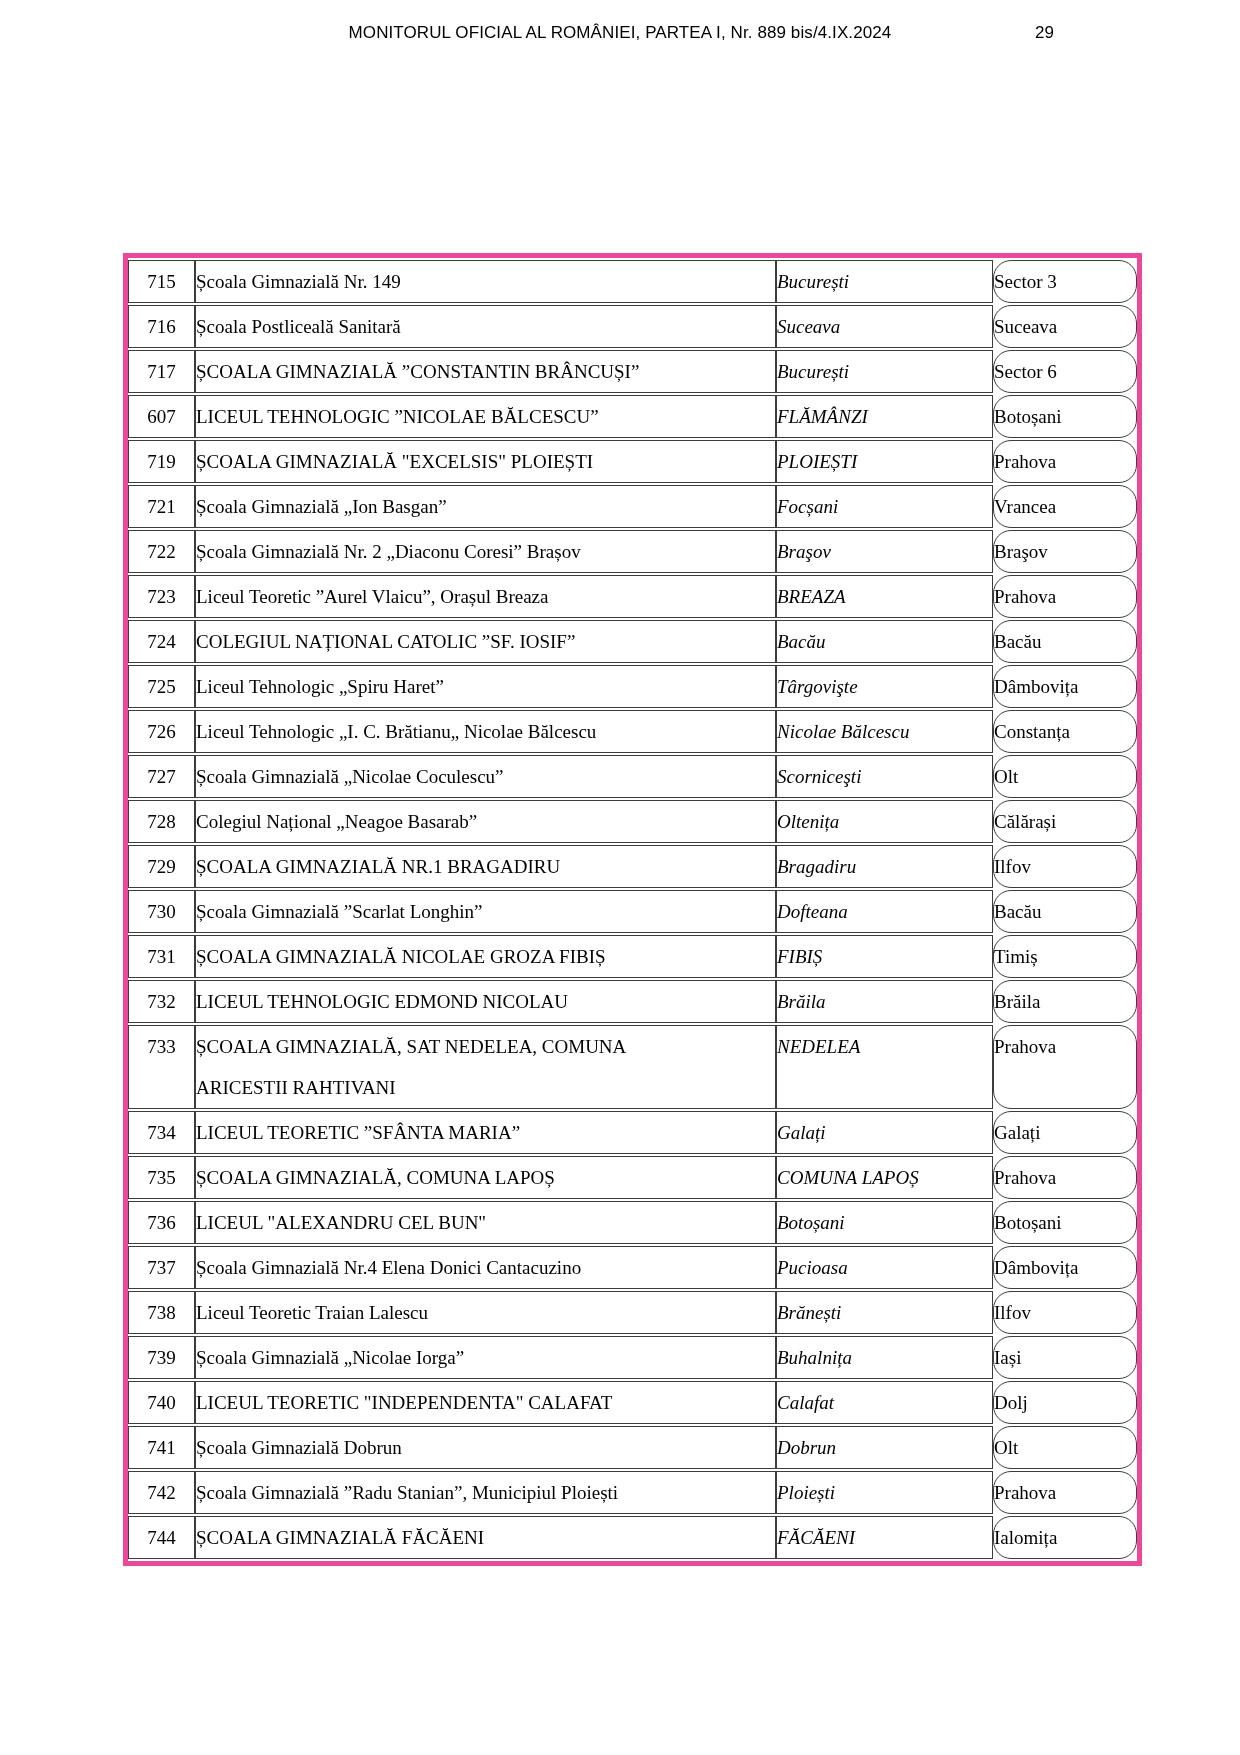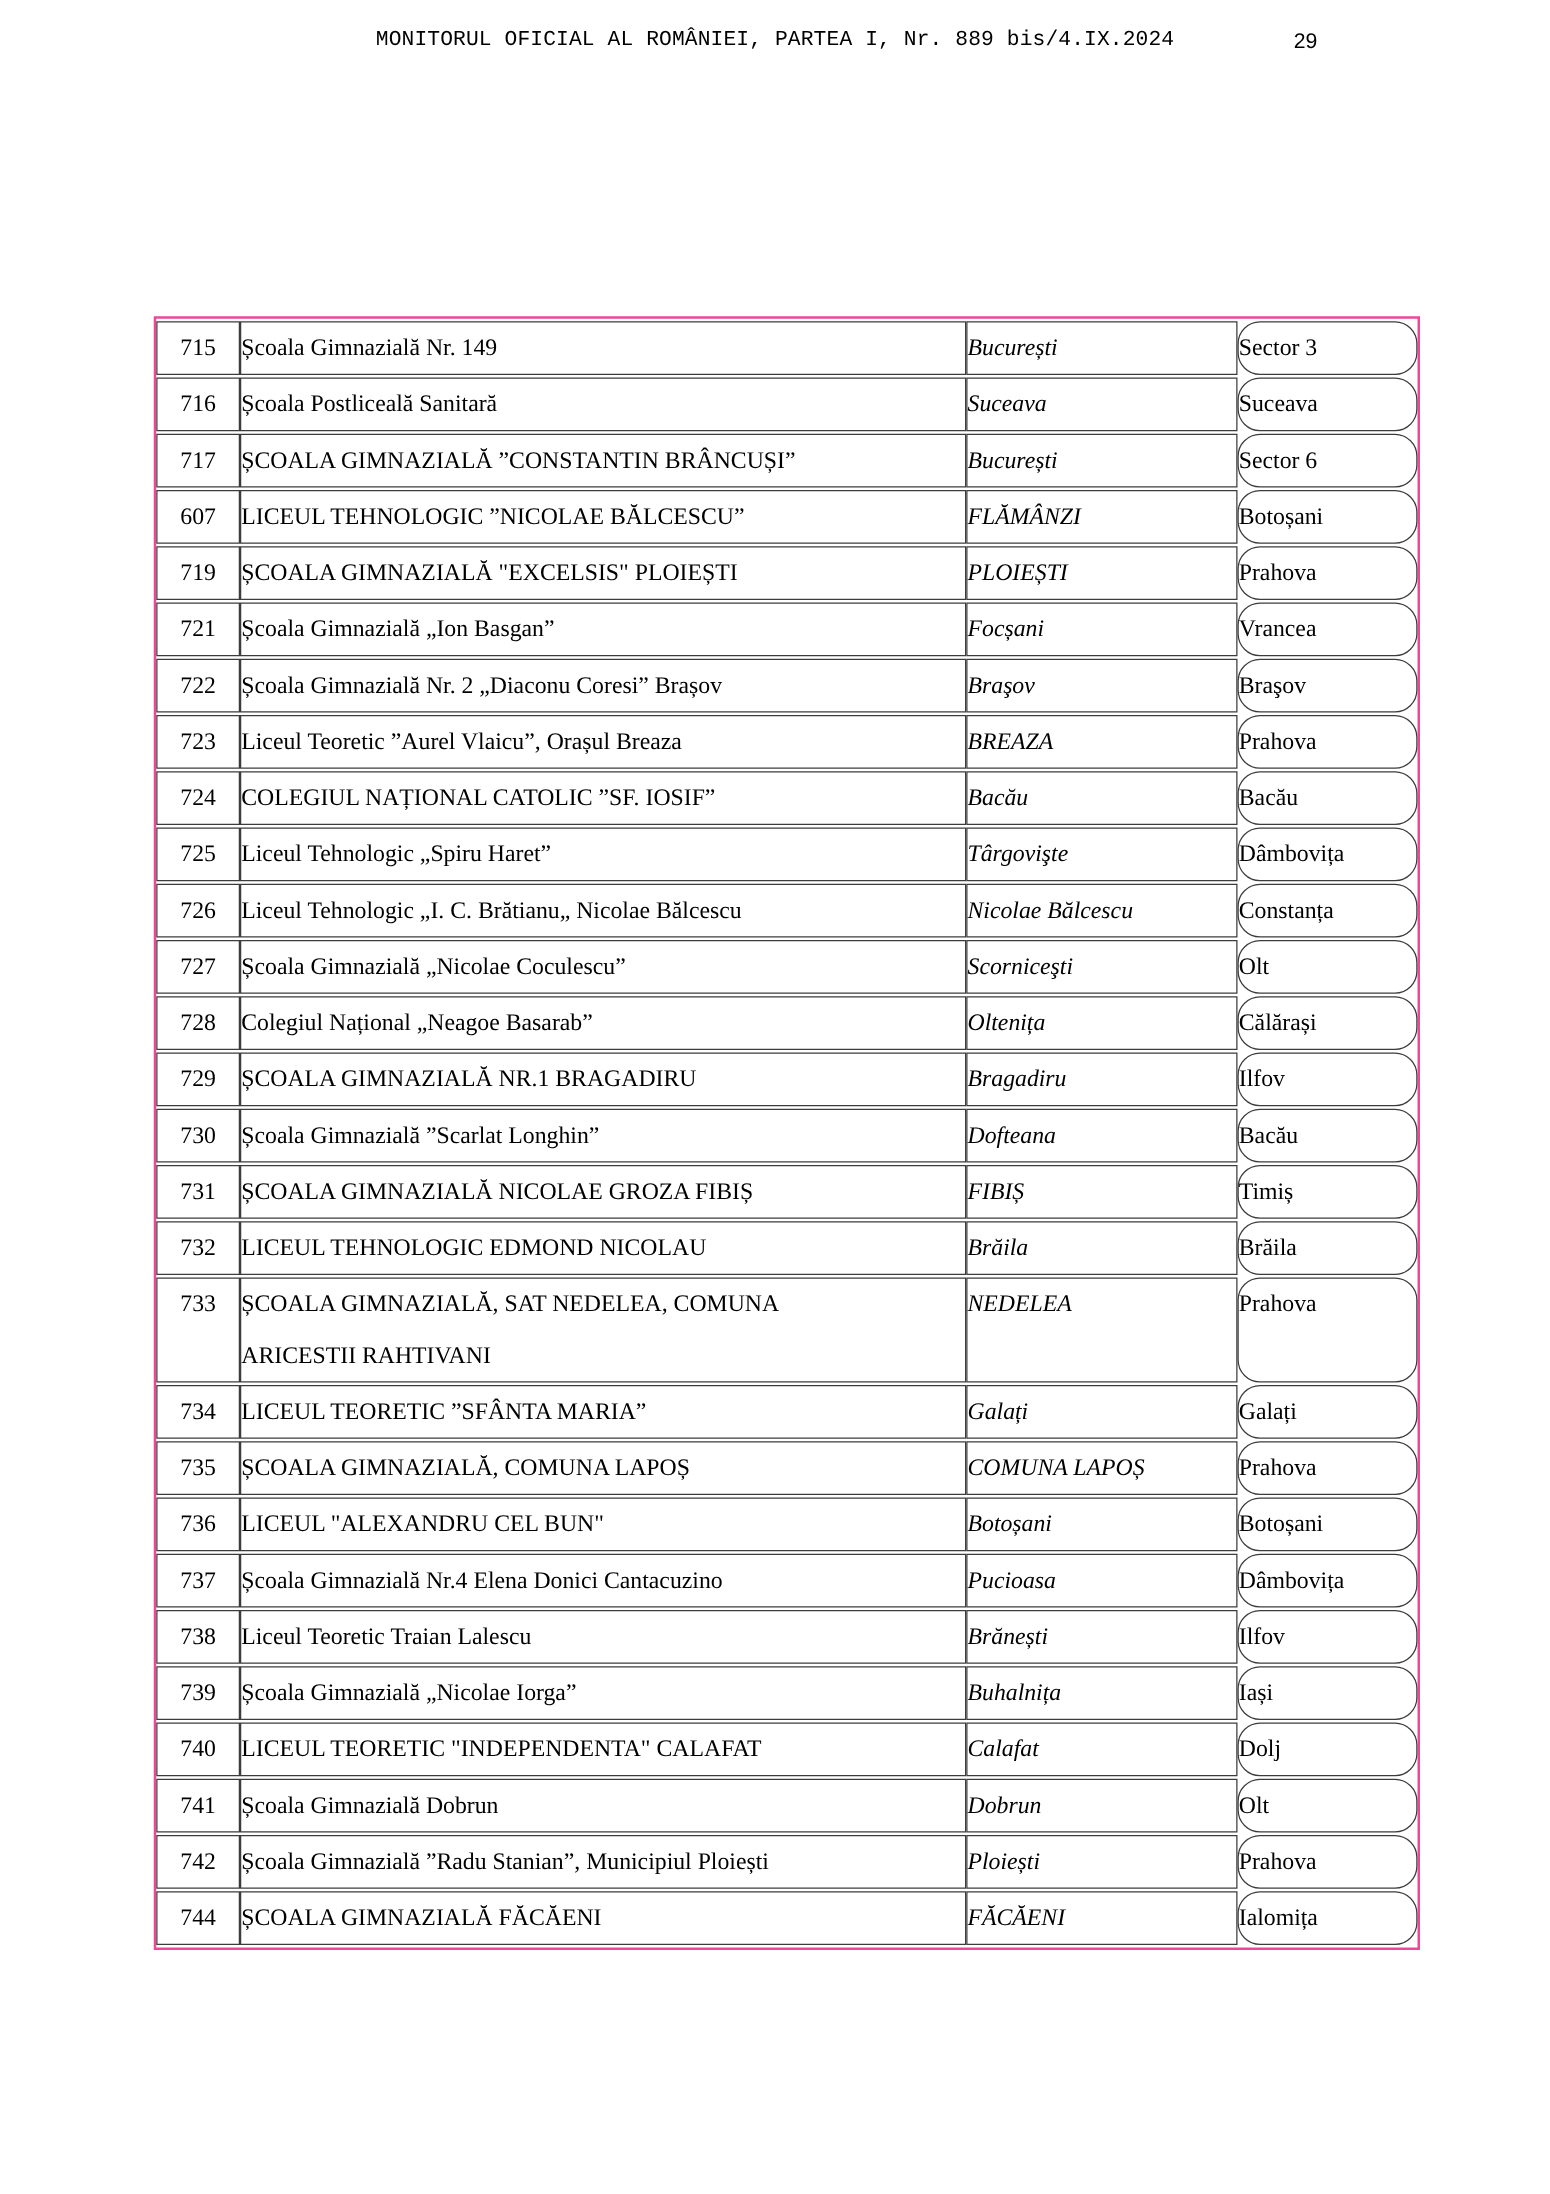--- a/index.html
+++ b/index.html
@@ -7,38 +7,38 @@
     position:relative;
     width:1240px; height:1755px;
     background:#ffffff;
     color:#000;
     font-family:"Liberation Serif", serif;
     overflow:hidden;
   }
   .header-title {
     position:absolute; top:23px; left:0; width:1240px;
     text-align:center;
-    font-family:Liberation Mono, monospace;
+    font-family:Liberation Sans, sans-serif;
     font-size:17px;
     letter-spacing:0.1px;
     color:#000;
   }
   .header-page-number {
     position:absolute; top:23px; left:1035px;
     font-family:"Liberation Sans", sans-serif;
     font-size:17px;
     color:#000;
   }
   table.school-table {
     position:absolute; left:123px; top:253px;
     width:1009px;
     table-layout:fixed;
     border-collapse:separate;
     border-spacing:0 2px;
-    border:2px solid #ec4899;
+    border:5px solid #ec4899;
   }
   table.school-table td {
     border:1px solid #3c3c3c;
     height:39px;
     line-height:41px;
     font-size:19px;
     vertical-align:top;
     padding:0;
     overflow:visible;
     background:#ffffff;

